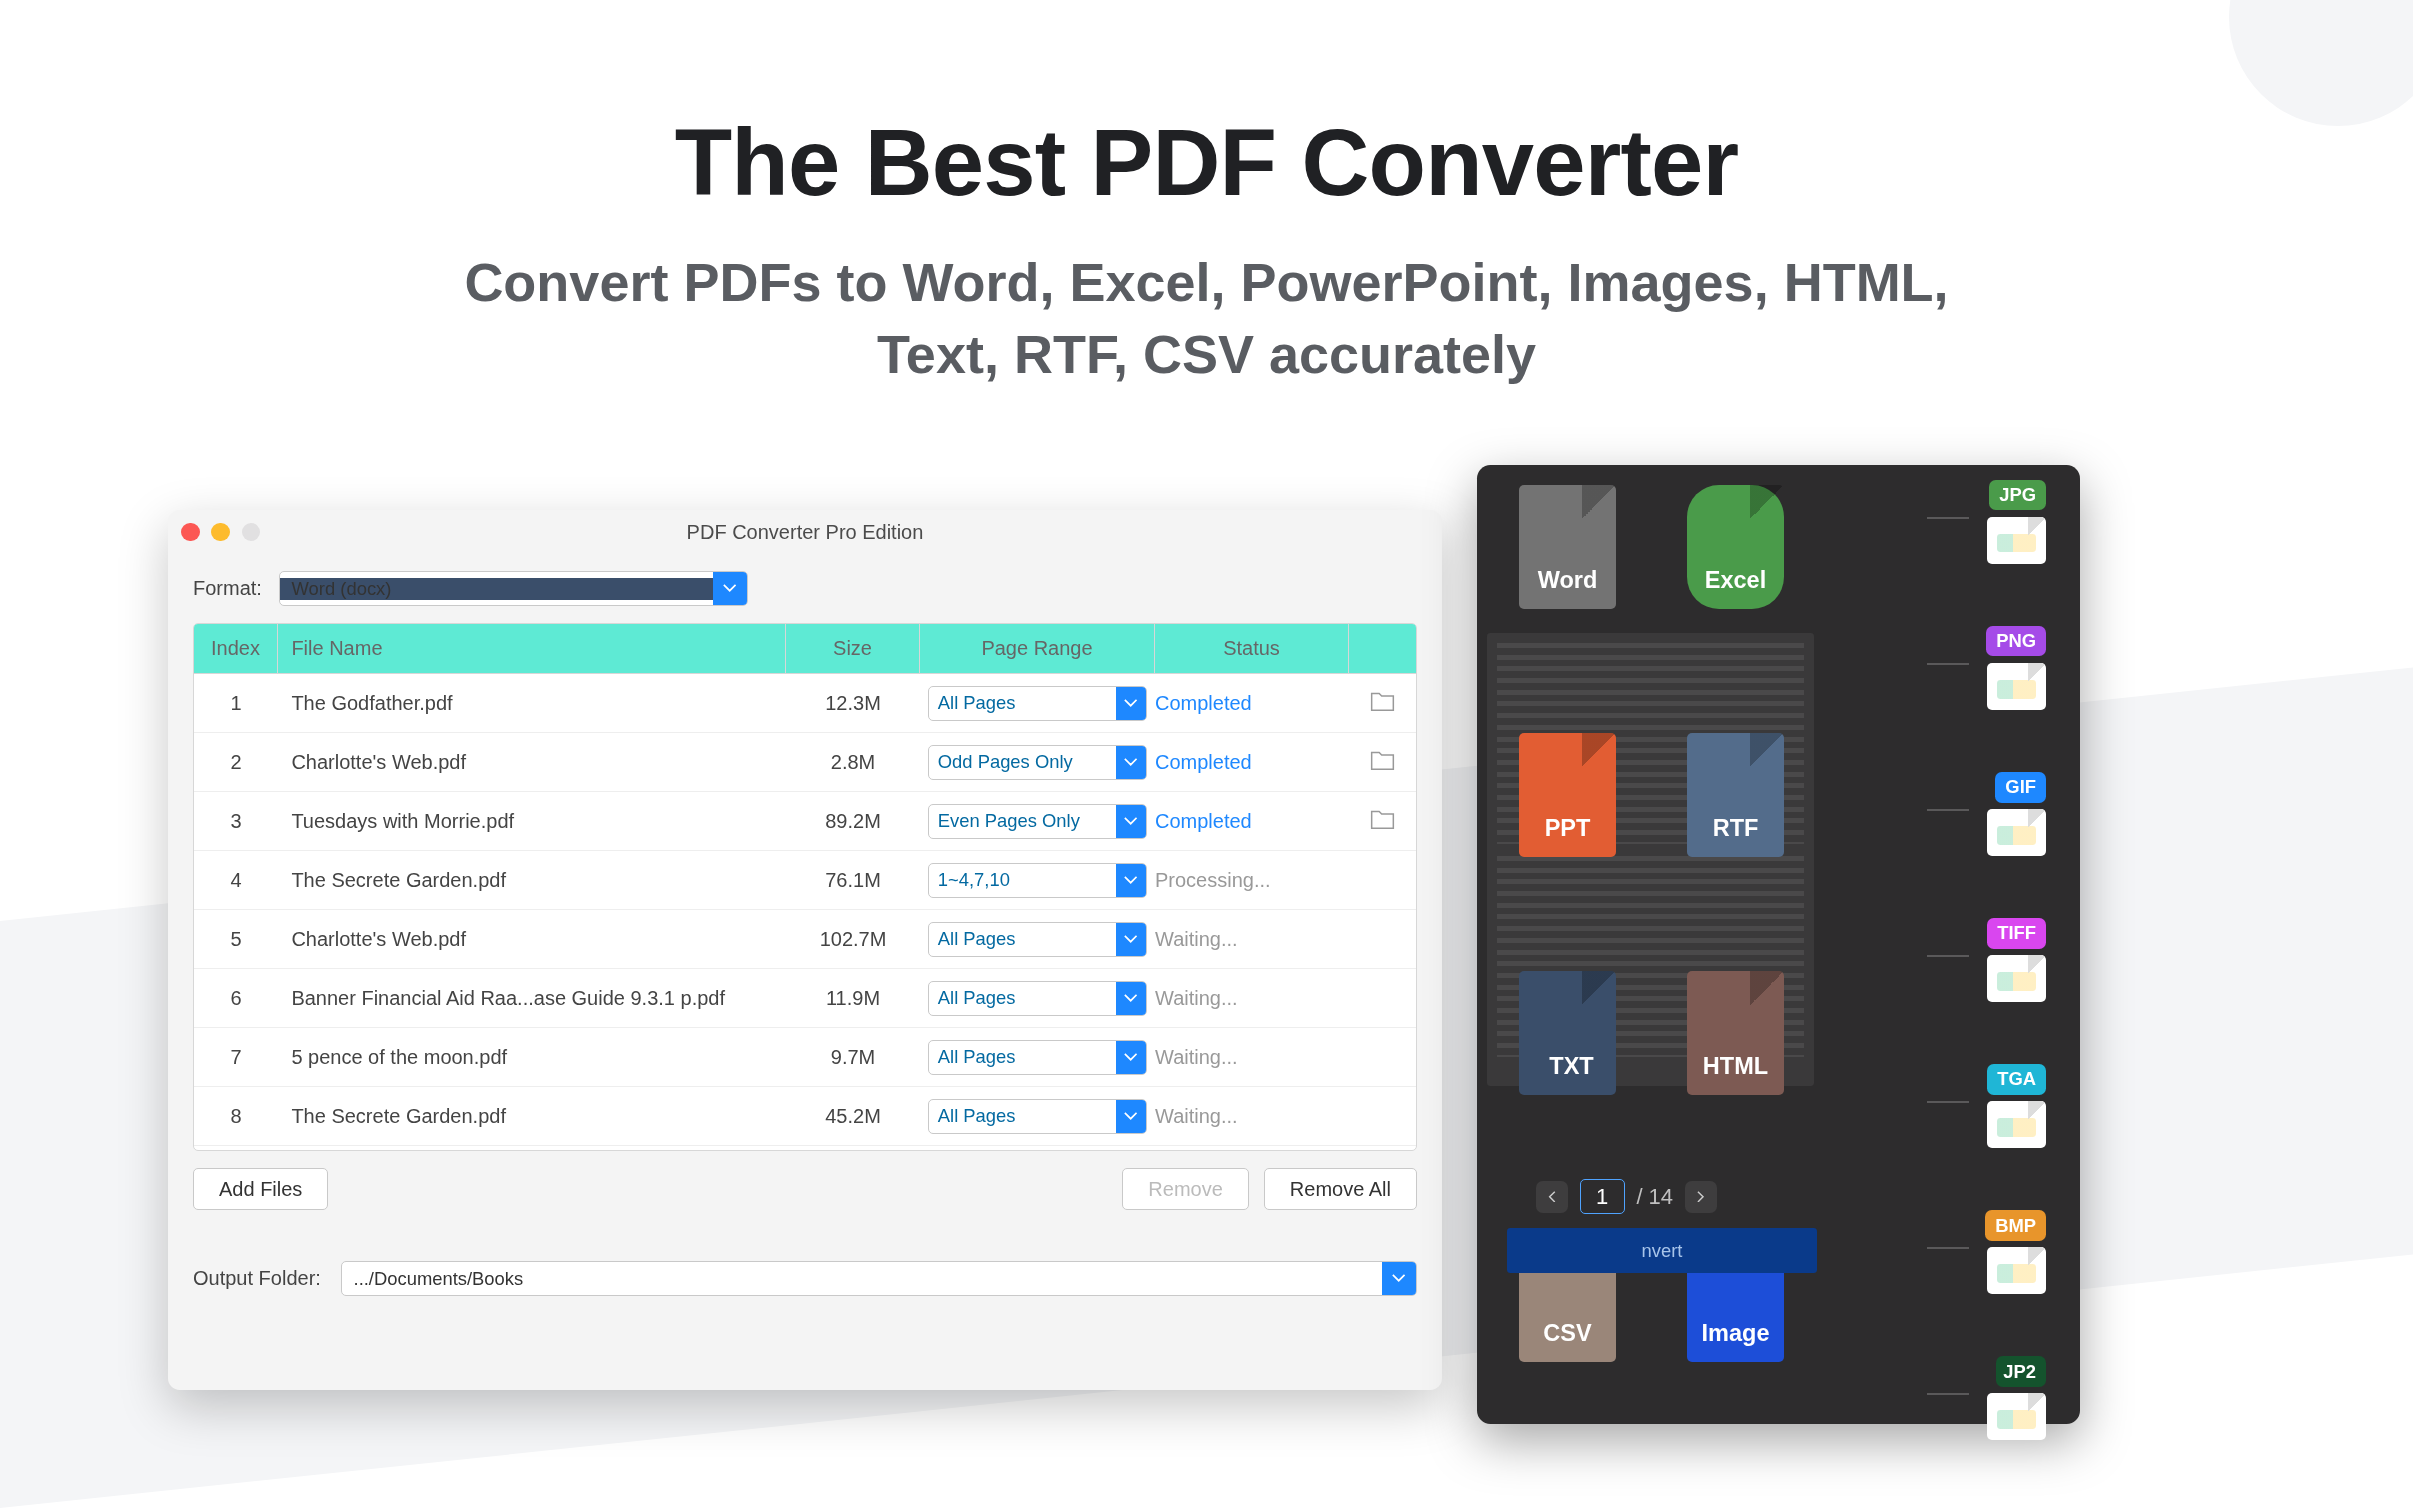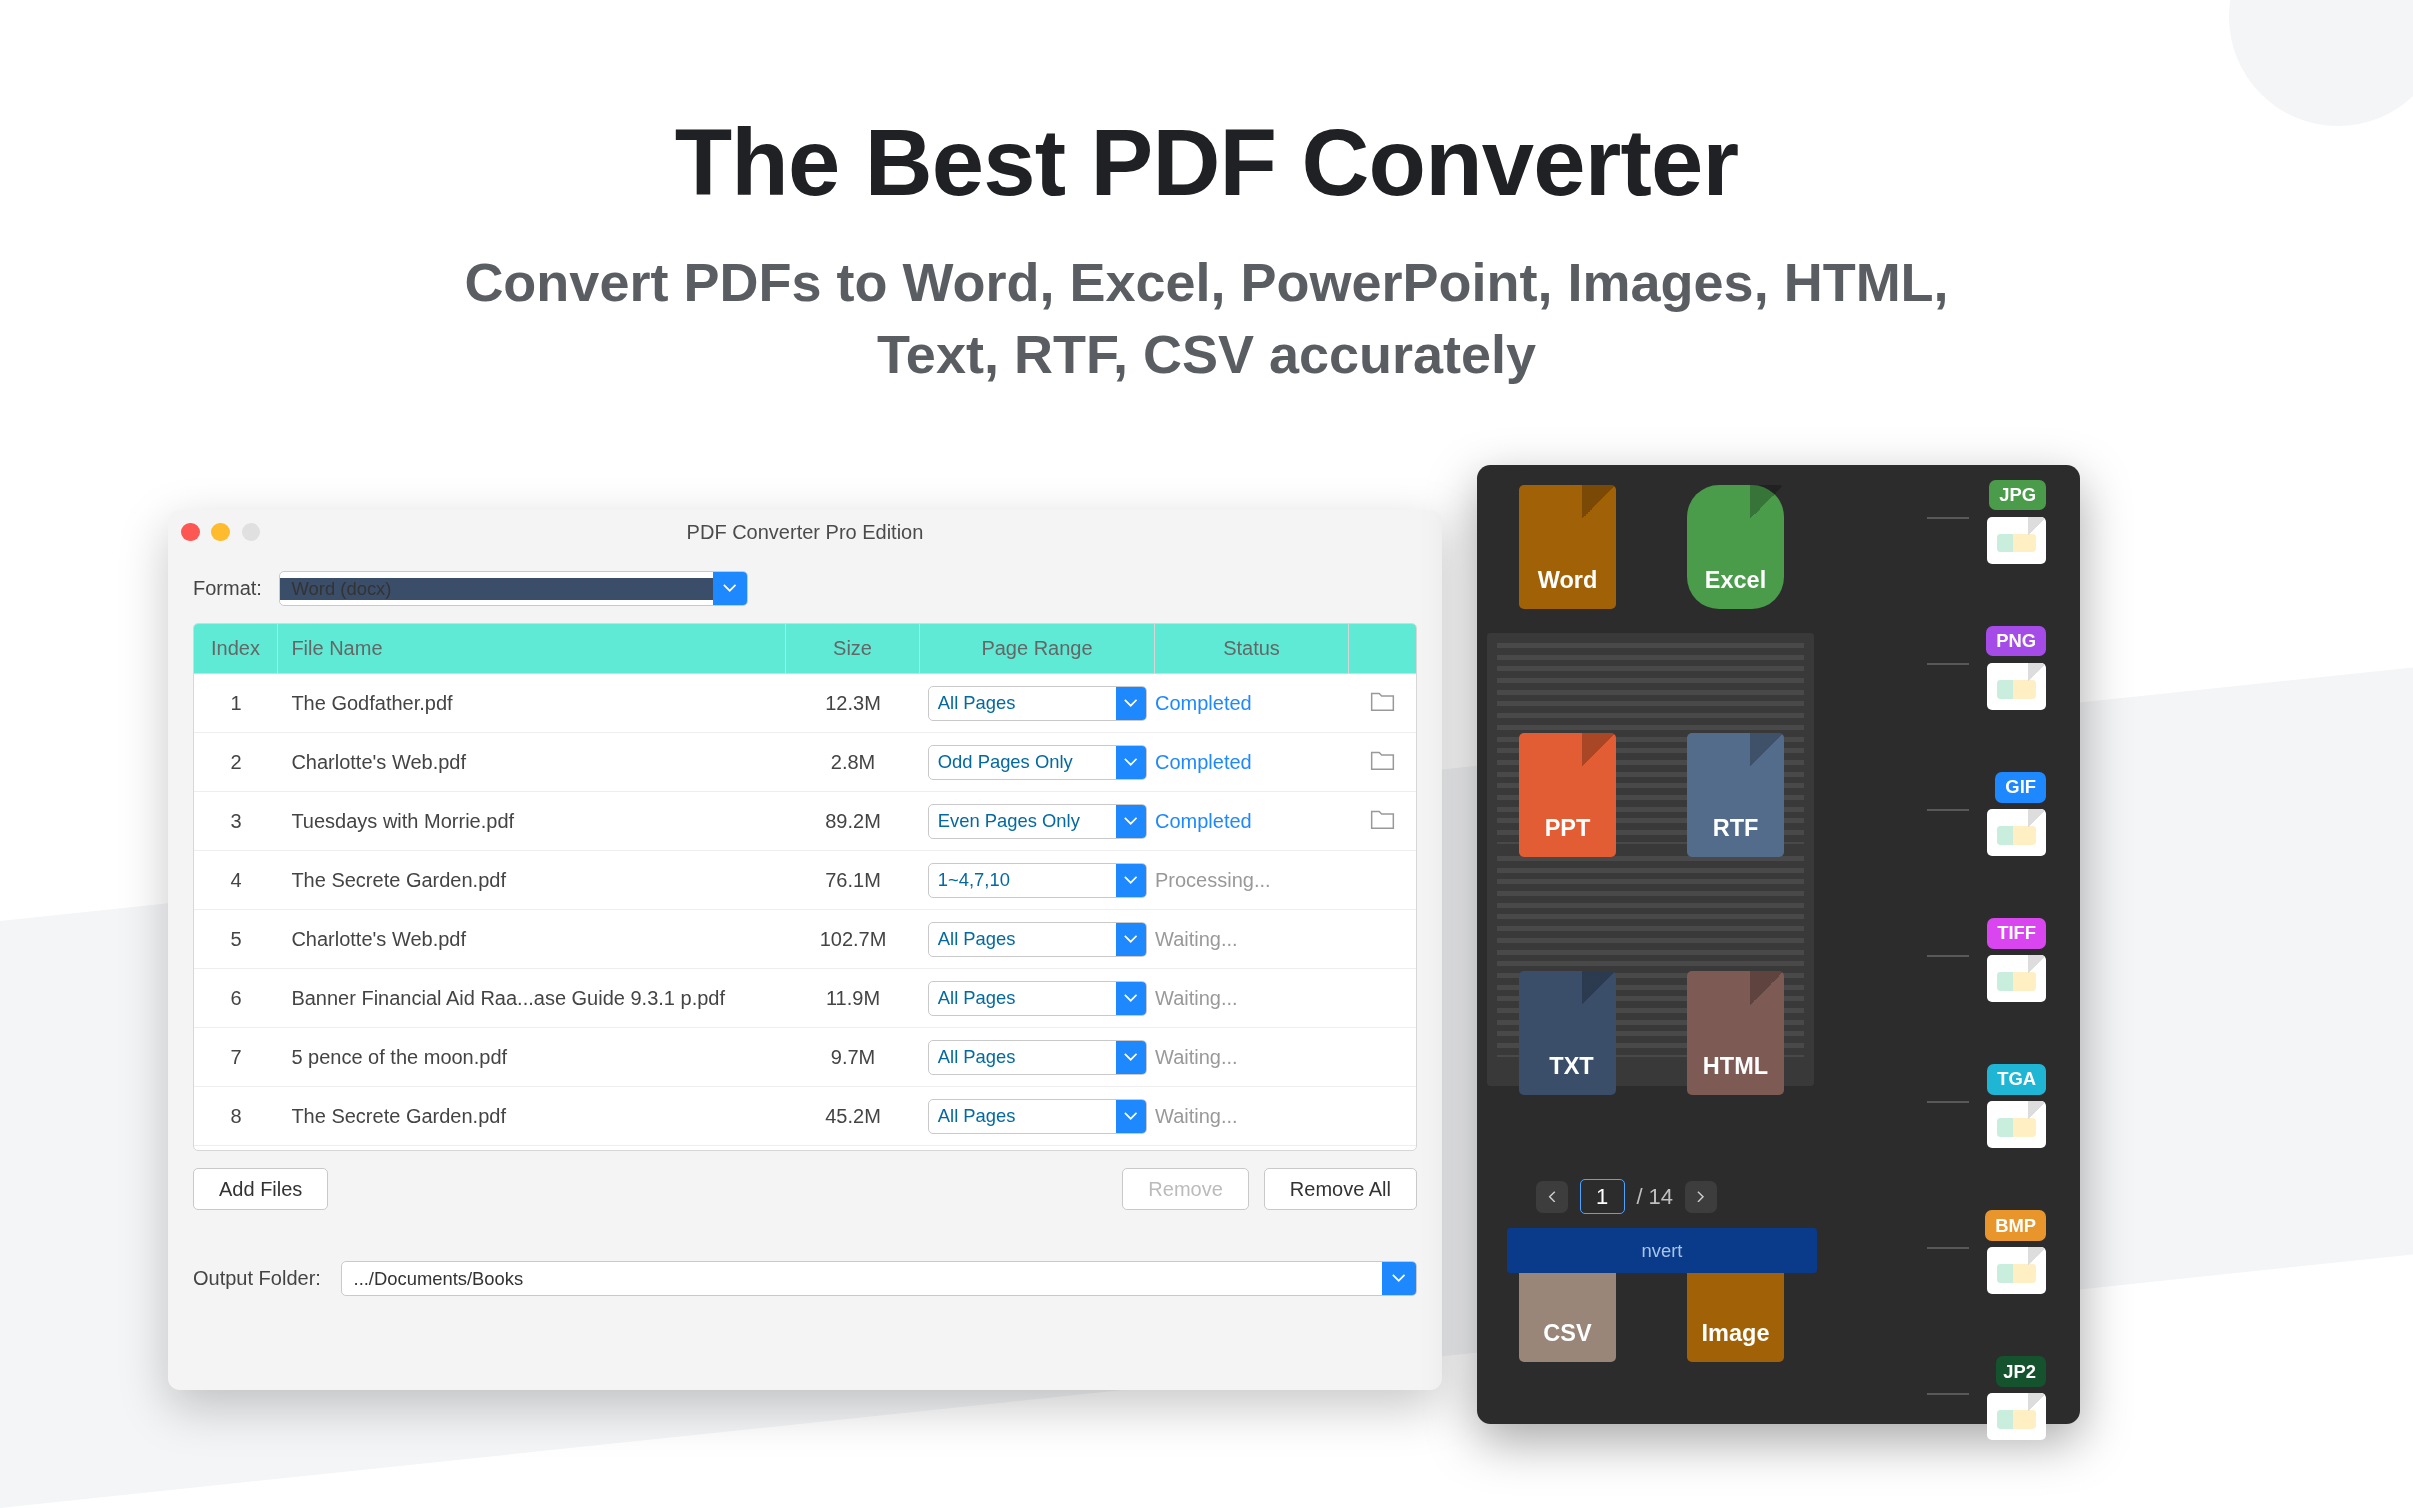--- a/index.html
+++ b/index.html
@@ -174,28 +174,28 @@
   display: flex; align-items: flex-end; justify-content: center;
   padding-bottom: 15px;
 }
 .file-tile .corner {
   position: absolute; top: 0; right: 0;
   width: 34px; height: 34px;
   background: linear-gradient(135deg, rgba(0,0,0,0.25) 50%, transparent 50%);
   border-top-right-radius: 5px;
 }
 .file-tile span { color: #fff; font-size: 23.5px; font-weight: 600; }
-.word { background: #a16207; }
+.word { background: #737373; }
 .excel { background: #4a9b4a; }
 .ppt { background: #e25d33; }
 .rtf { background: #536c8b; }
 .txt { background: #3a4e6a; padding-left: 8px; }
 .html { background: #7d5a53; }
 .csv { background: #9a8679; }
-.image { background: #a16207; }
+.image { background: #1d4ed8; }
 .doc-bg {
   position: absolute; top: 168px; left: 10px; width: 327px; height: 453px;
   background: #3a393a; border-radius: 3.4px;
 }
 .doc-bg::before {
   content: ""; position: absolute; top: 10px; left: 10px; right: 10px; height: 201px;
   background: repeating-linear-gradient(#4a494a, #4a494a 5px, transparent 5px, transparent 11.7px);
 }
 .doc-bg::after {
   content: ""; position: absolute; top: 223px; left: 10px; right: 10px; height: 201px;

